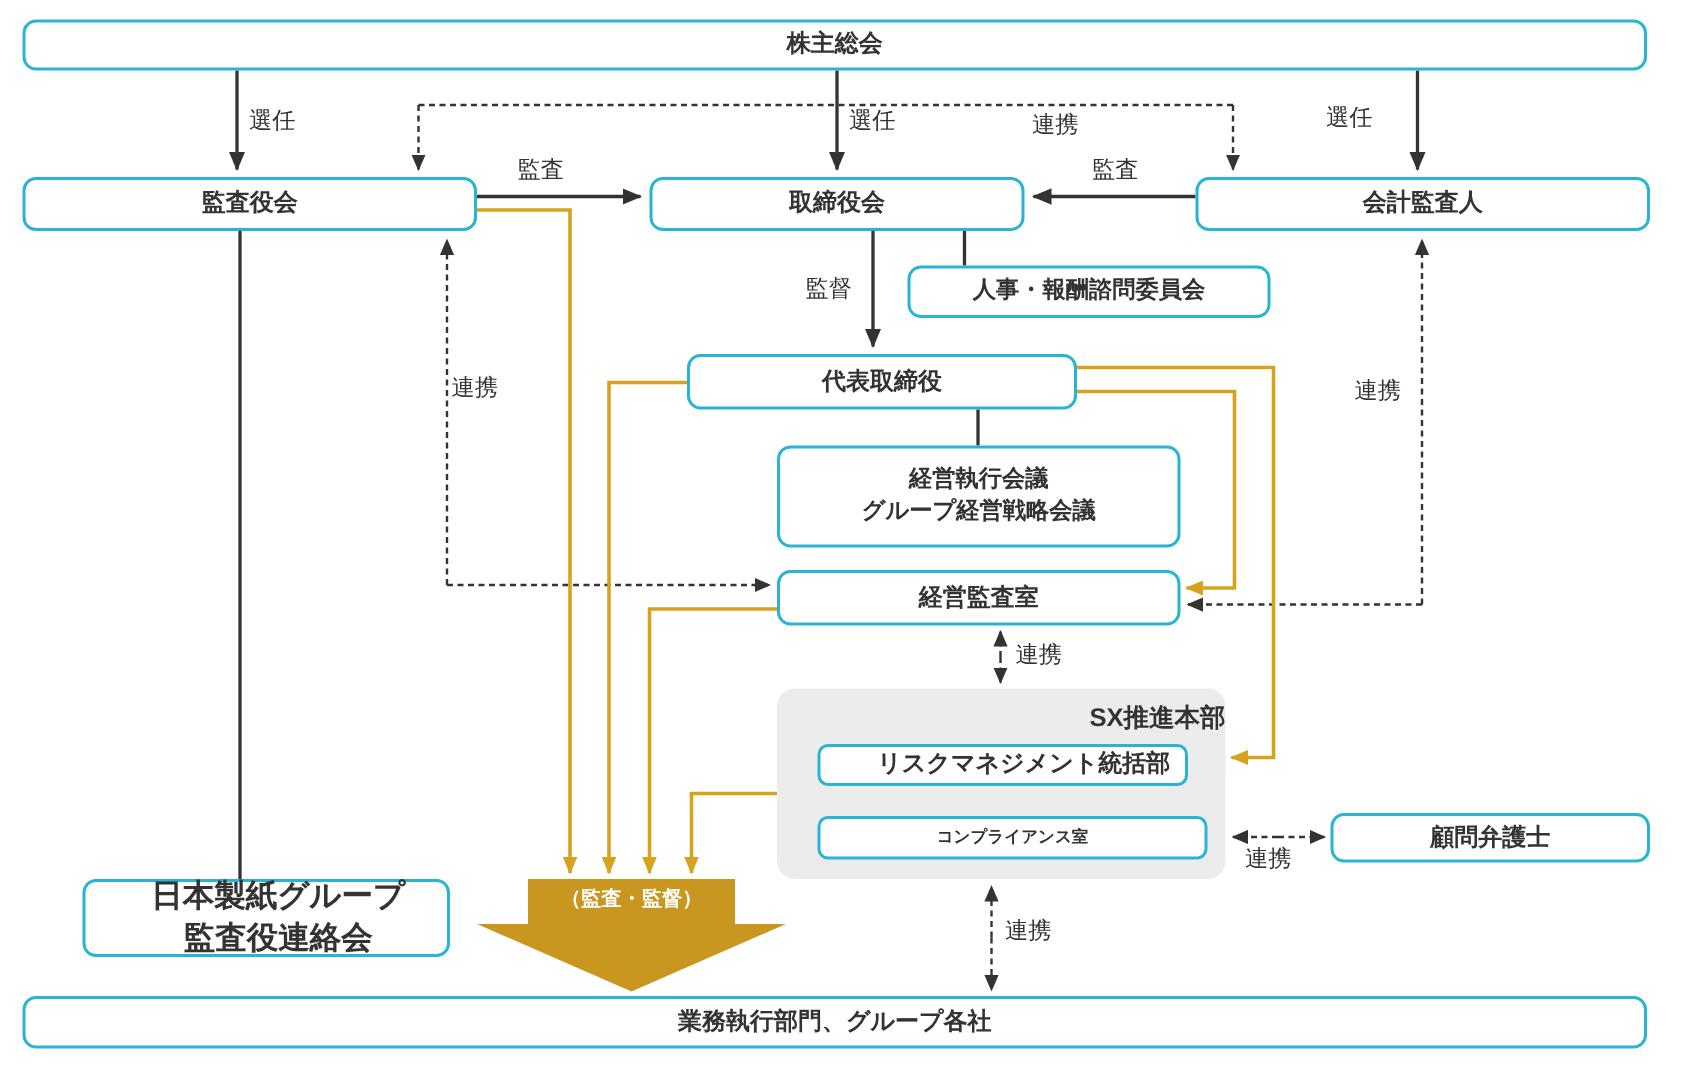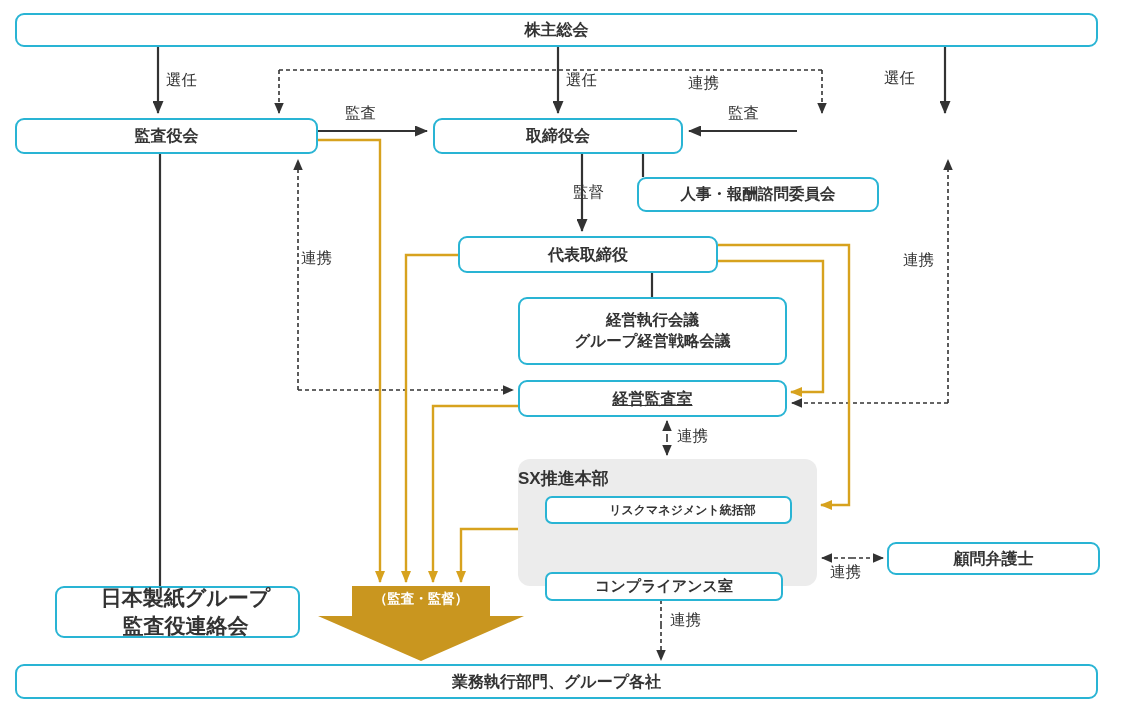--- a/index.html
+++ b/index.html
@@ -23,55 +23,55 @@
     display:flex;align-items:center;justify-content:center;flex-direction:column;
     font-weight:bold;font-size:16px;color:var(--text);line-height:1.35;text-align:center;
   }
   .node span{display:block;}
 
   
   .n-shareholders{left:15px;top:13px;width:1083px;height:34px;}
   .n-auditboard{left:15px;top:118px;width:303px;height:36px;text-align:right;}
   .n-board{left:433px;top:118px;width:250px;height:36px;}
   .n-acctauditor{left:797px;top:118px;width:303px;height:36px;}
-  .n-hrcommittee{left:637px;top:177px;width:242px;height:35px;font-size:15.5px;}
+  .n-hrcommittee{left:605px;top:177px;width:242px;height:35px;font-size:15.5px;}
   .n-representative{left:458px;top:236px;width:260px;height:37px;}
   .n-execmeeting{left:518px;top:297px;width:269px;height:68px;font-size:15.5px;}
-  .n-auditoffice{left:518px;top:380px;width:269px;height:37px;text-decoration:underline;}
+  .n-auditoffice{left:518px;top:380px;width:269px;height:37px;}
   .n-lawyer{left:887px;top:542px;width:213px;height:33px;}
   .n-liaison{left:55px;top:586px;width:245px;height:52px;font-size:21px;padding-left:16px;}
   .n-business{left:15px;top:664px;width:1083px;height:35px;}
 
   .sx-container{
     position:absolute;z-index:2;left:518px;top:459px;width:299px;height:127px;
     background:var(--sx-container-bg);border-radius:12px;box-sizing:border-box;
   }
-  .sx-title{position:absolute;left:0;top:8px;width:100%;text-align:left;
+  .sx-title{position:absolute;left:0;top:8px;width:100%;text-align:right;
     font-weight:bold;font-size:17px;color:var(--text);}
-  .n-risk{left:27px;top:37px;width:247px;height:28px;font-size:12px;border-width:2px;border-radius:7px;padding-left:28px;}
-  .n-compliance{left:27px;top:85px;width:238px;height:29px;font-size:15px;border-width:2px;border-radius:7px;margin-top:28px;}
+  .n-risk{left:27px;top:37px;width:247px;height:28px;font-size:16px;border-width:2px;border-radius:7px;padding-left:28px;}
+  .n-compliance{left:27px;top:85px;width:260px;height:29px;font-size:11px;border-width:2px;border-radius:7px;}
   .sx-container .node{position:absolute;}
 
   
   .monitoring-text{
     position:absolute;z-index:3;left:337px;top:589px;width:168px;text-align:center;
     color:var(--monitoring-text);font-weight:bold;line-height:1.2;
   }
   .monitoring-text .m1{font-size:19px;letter-spacing:1px;display:block;}
   .monitoring-text .m2{font-size:13.5px;display:block;margin-top:2px;}
 
   
   .elabel{position:absolute;z-index:2;font-size:15.5px;color:var(--text);white-space:nowrap;}
   .el-elect-l{left:166px;top:70px;}
   .el-elect-m{left:566px;top:70px;}
   .el-elect-r{left:884px;top:68px;}
   .el-coop-top{left:688px;top:73px;}
   .el-audit-l{left:345px;top:103px;}
   .el-audit-r{left:728px;top:103px;}
-  .el-supervise{left:537px;top:182px;margin-left:36px;}
+  .el-supervise{left:537px;top:182px;}
   .el-coop-left{left:301px;top:248px;}
   .el-coop-right{left:903px;top:250px;}
   .el-coop-mid{left:677px;top:426px;}
   .el-coop-lawyer{left:830px;top:562px;}
   .el-coop-bottom{left:670px;top:610px;}
 
   
   .ln{stroke:var(--line-black);stroke-width:2.2;fill:none;}
   .dash{stroke:var(--line-black);stroke-width:1.6;fill:none;stroke-dasharray:4 3;}
   .gld{stroke:var(--gold-line);stroke-width:2.4;fill:none;}
@@ -140,20 +140,23 @@
 
   <div class="node n-shareholders">
     <span>株主総会</span>
   </div>
   <div class="node n-auditboard">
     <span>監査役会</span>
   </div>
   <div class="node n-board">
     <span>取締役会</span>
   </div>
+  <div class="node n-acctauditor">
+    <span>会計監査人</span>
+  </div>
   <div class="node n-hrcommittee">
     <span>人事・報酬諮問委員会</span>
   </div>
   <div class="node n-representative">
     <span>代表取締役</span>
   </div>
   <div class="node n-execmeeting">
     <span>経営執行会議</span>
     <span>グループ経営戦略会議</span>
   </div>

